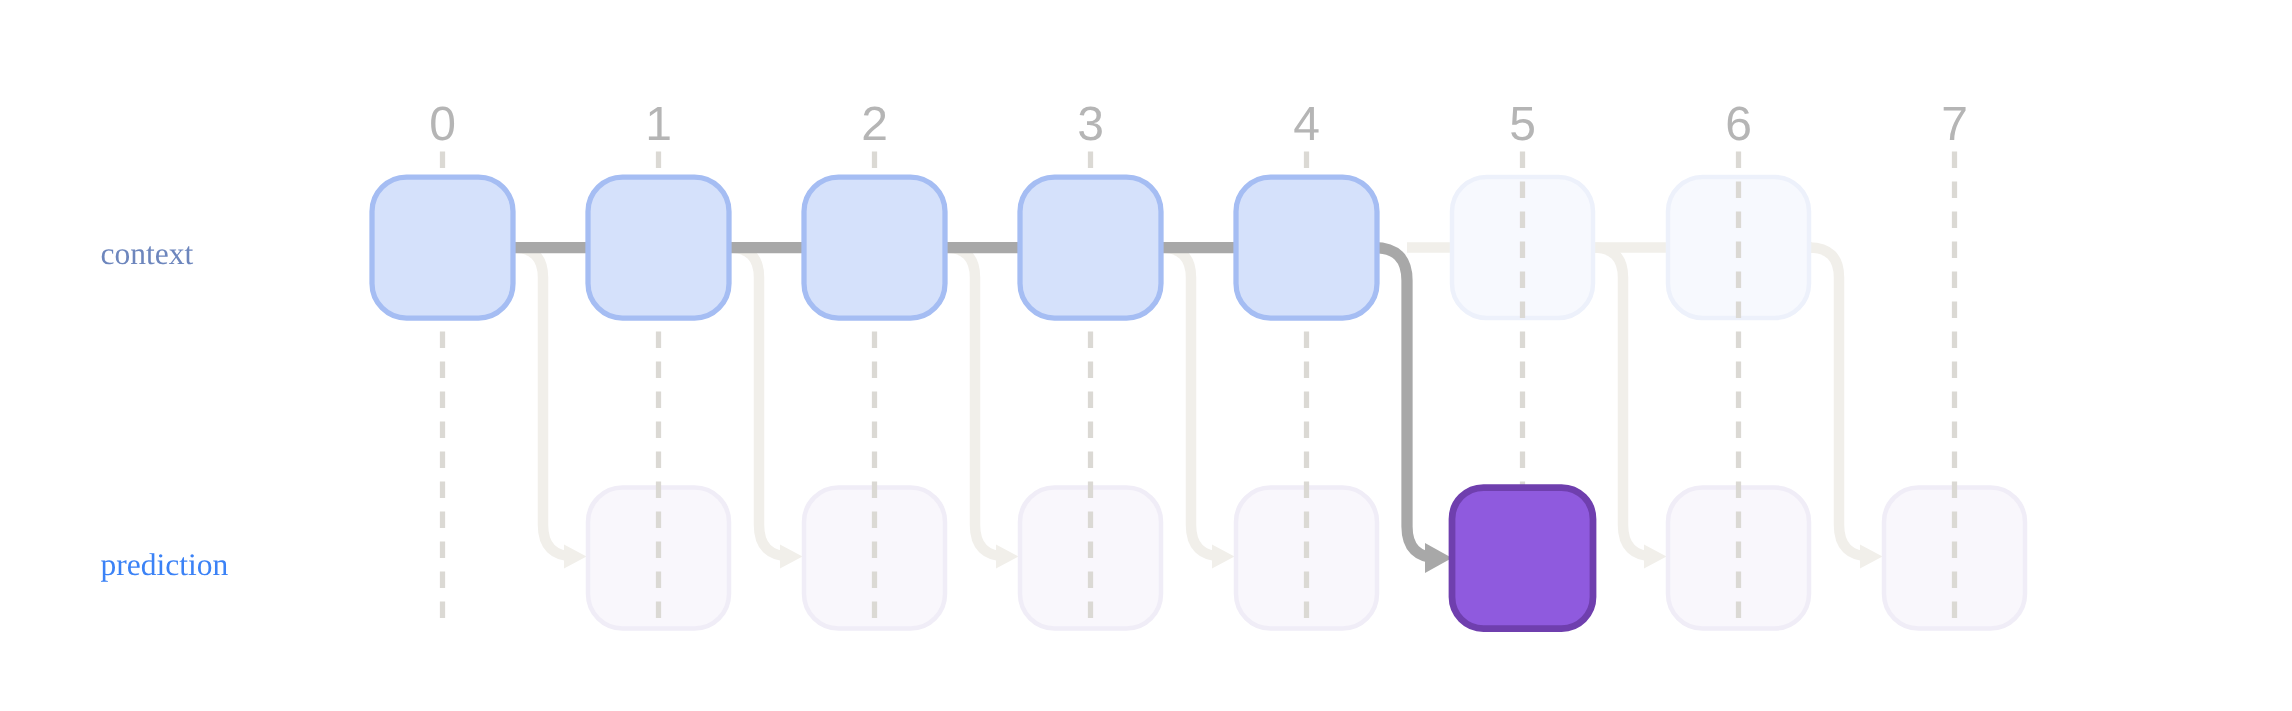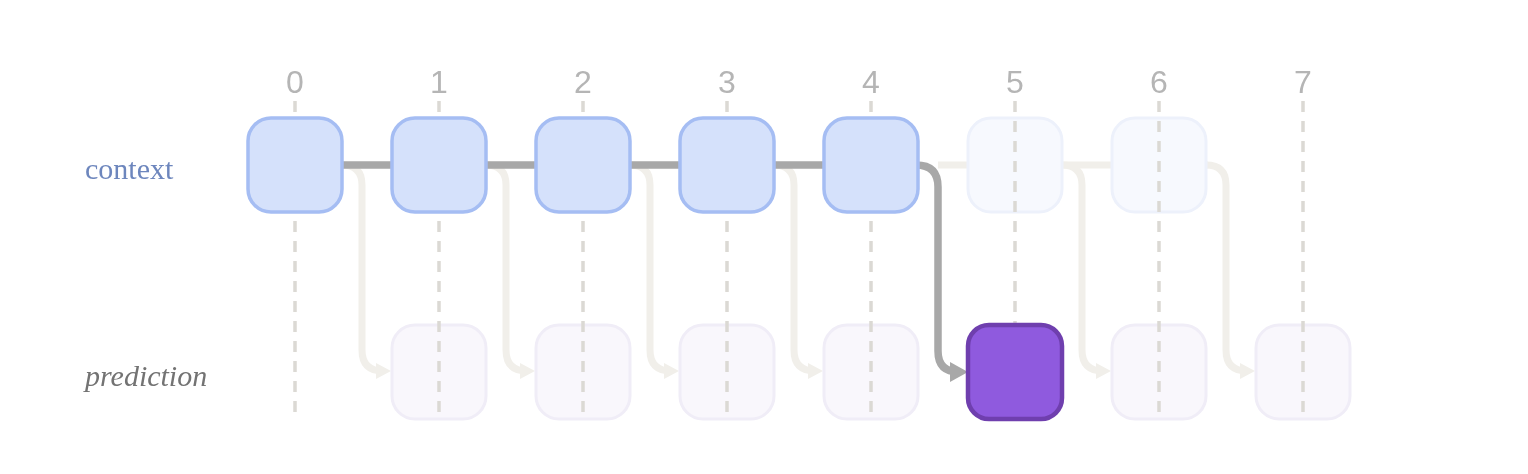--- a/index.html
+++ b/index.html
@@ -6,23 +6,23 @@
   .stage{
     position:relative;
     width:1528px;height:474px;
     background:#ffffff;
     overflow:hidden;
     font-family:"Liberation Sans", sans-serif;
   }
   .stage svg{position:absolute;left:0;top:0;}
   .row-label{
     position:absolute;
-    left:85px;
+    left:67px;
     font-family:"Liberation Serif","DejaVu Serif",serif;
-    font-size:30px;
+    font-size:21px;
     line-height:28px;
     white-space:nowrap;
     text-align:right;
   }
   #context-label{top:155px;}
   #prediction-label{top:362px;}
 </style>
 </head>
 <body>
 
@@ -68,14 +68,14 @@
       <text x="295" y="93" text-anchor="middle" fill="#b5b5b5" font-size="32" font-family="&quot;Liberation Sans&quot;, sans-serif">0</text>
       <text x="439" y="93" text-anchor="middle" fill="#b5b5b5" font-size="32" font-family="&quot;Liberation Sans&quot;, sans-serif">1</text>
       <text x="583" y="93" text-anchor="middle" fill="#b5b5b5" font-size="32" font-family="&quot;Liberation Sans&quot;, sans-serif">2</text>
       <text x="727" y="93" text-anchor="middle" fill="#b5b5b5" font-size="32" font-family="&quot;Liberation Sans&quot;, sans-serif">3</text>
       <text x="871" y="93" text-anchor="middle" fill="#b5b5b5" font-size="32" font-family="&quot;Liberation Sans&quot;, sans-serif">4</text>
       <text x="1015" y="93" text-anchor="middle" fill="#b5b5b5" font-size="32" font-family="&quot;Liberation Sans&quot;, sans-serif">5</text>
       <text x="1159" y="93" text-anchor="middle" fill="#b5b5b5" font-size="32" font-family="&quot;Liberation Sans&quot;, sans-serif">6</text>
       <text x="1303" y="93" text-anchor="middle" fill="#b5b5b5" font-size="32" font-family="&quot;Liberation Sans&quot;, sans-serif">7</text>
     </svg>
   <div class="row-label" id="context-label" style="color: rgb(109, 134, 189);">context</div>
-  <div class="row-label" id="prediction-label" style="color: #737373; font-style: italic;">prediction</div>
+  <div class="row-label" id="prediction-label" style="color: #3b82f6;">prediction</div>
 </div>
 
 </body></html>

